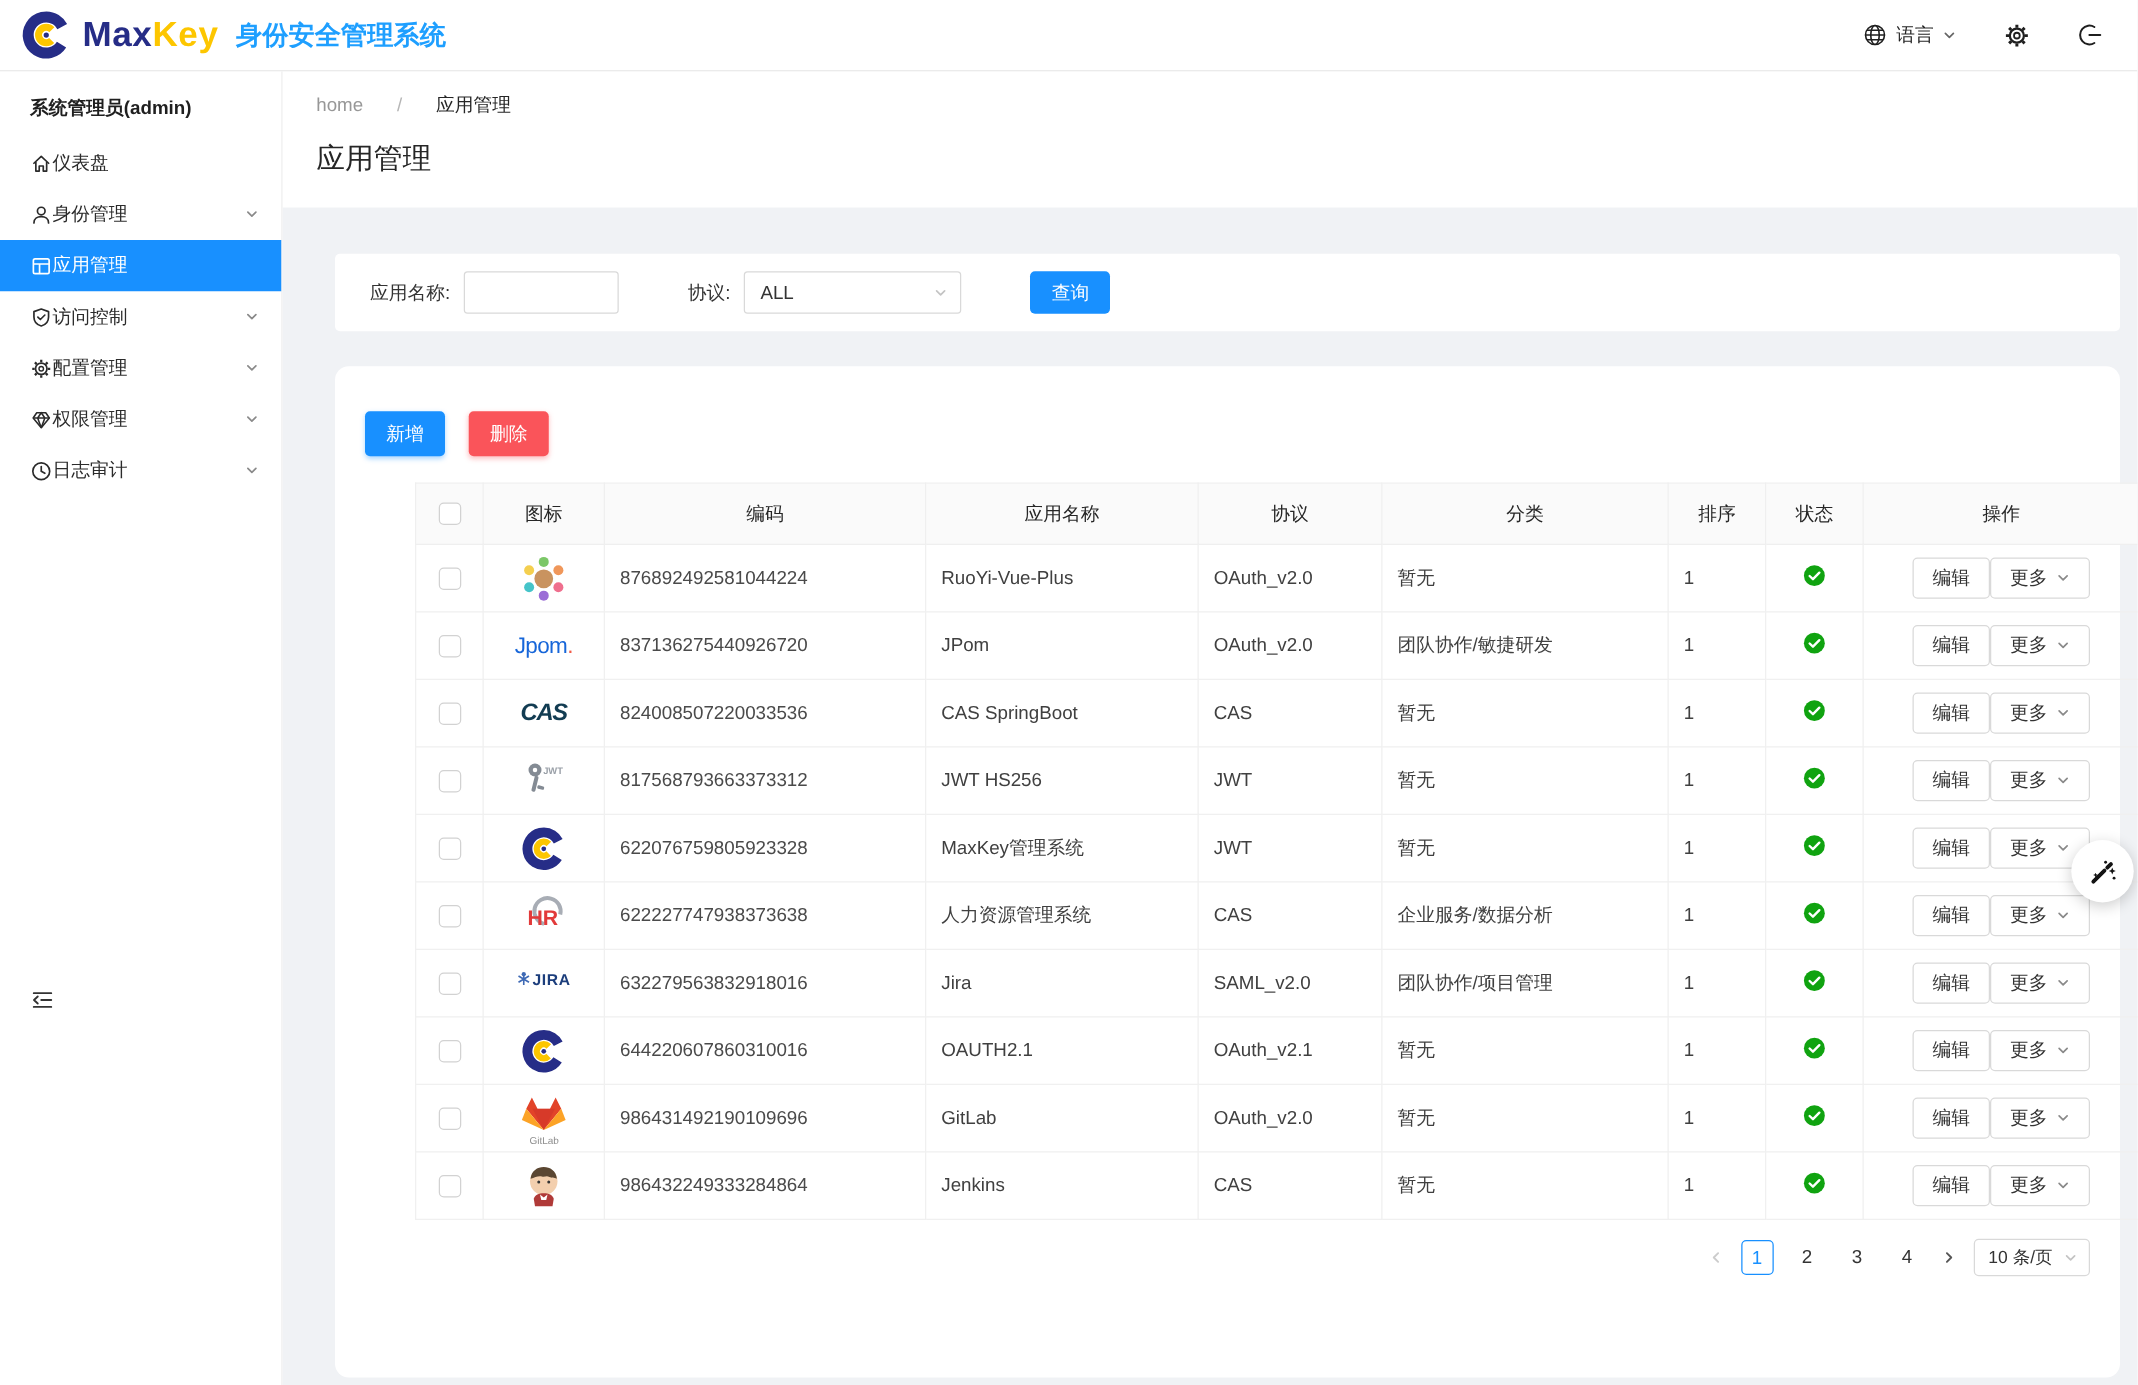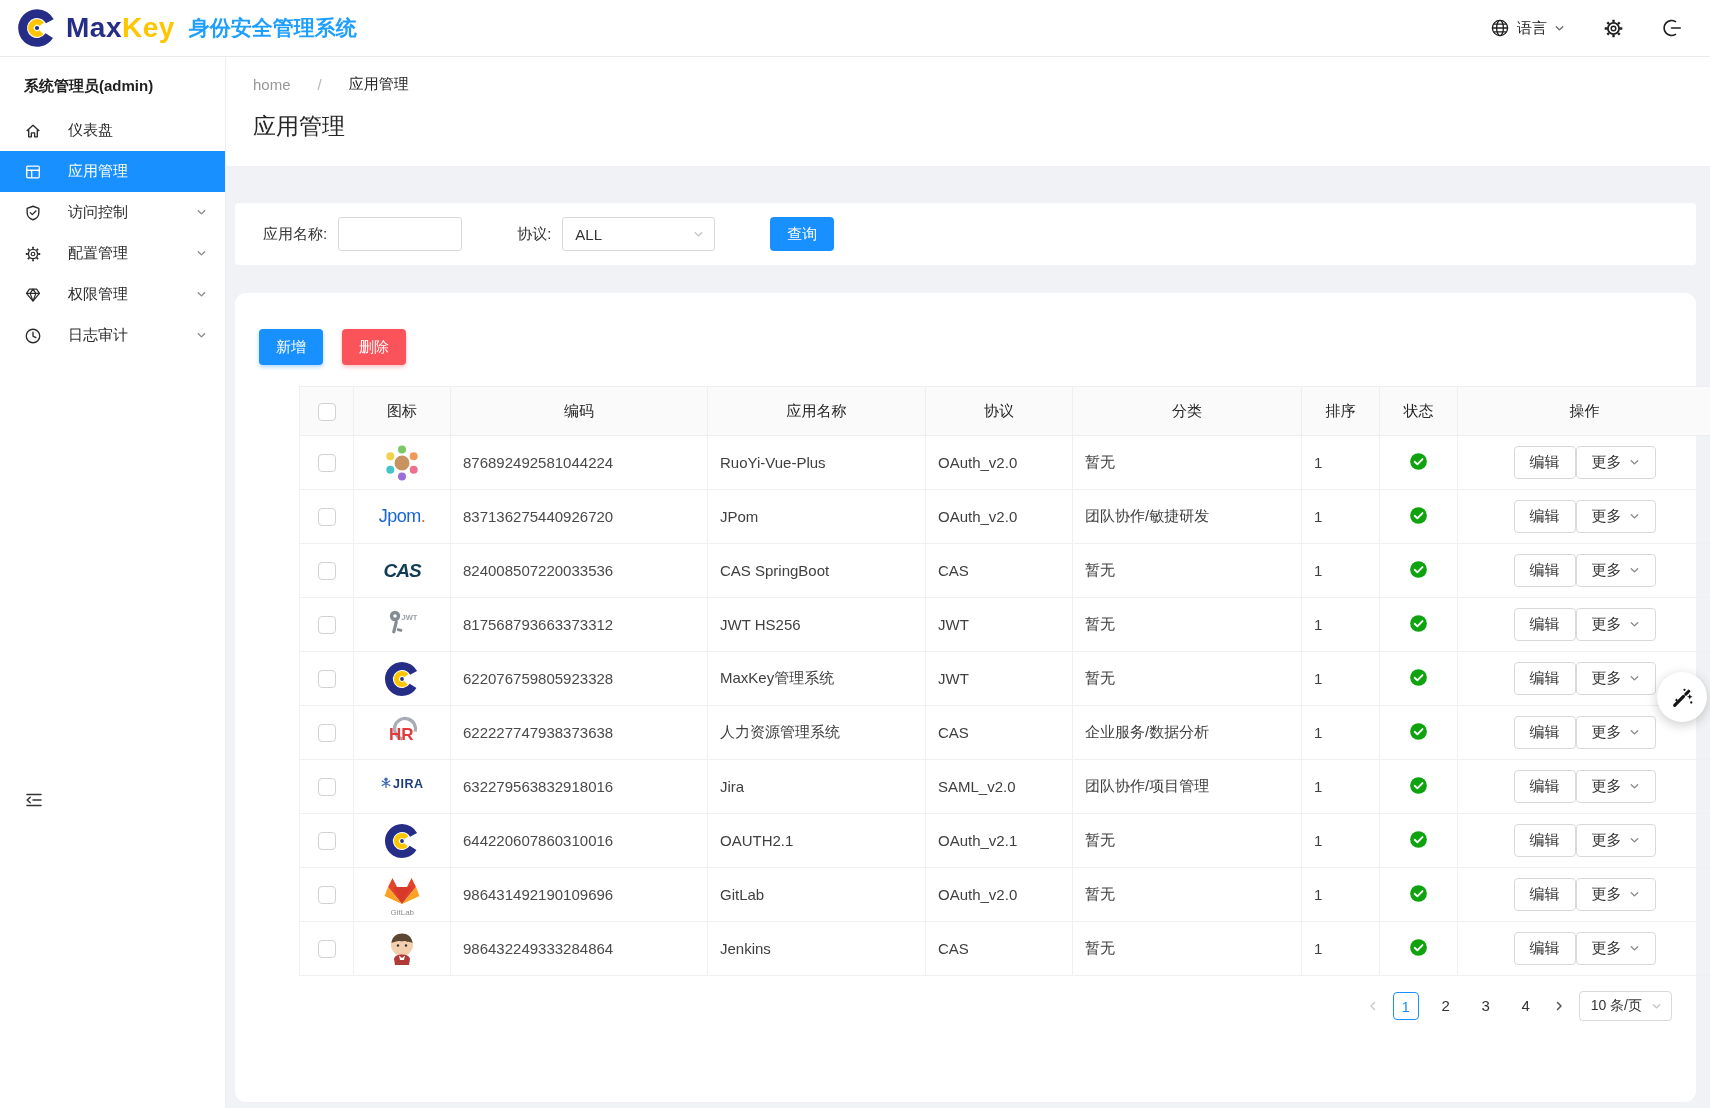--- a/index.html
+++ b/index.html
@@ -15,45 +15,45 @@
   .brand-sub { font-size:21px; font-weight:bold; color:#1e9fff; margin-left:6px; }
   .top-actions { display:flex; align-items:center; gap:38px; }
   .lang-btn { display:flex; align-items:center; gap:7px; font-size:15px; color:#1f1f1f; cursor:pointer; }
   .lang-chev { color:#666; display:flex; }
   .icon-btn { display:flex; align-items:center; cursor:pointer; }
 
   
   .layout { display:flex; height:1051px; }
   aside { width:226px; background:#fff; border-right:1px solid #efefef; position:relative; flex-shrink:0; }
   .side-user { padding:20px 24px 14px; font-size:15px; font-weight:bold; color:#1f1f1f; }
-  .nav-item { height:41px; display:flex; align-items:center; padding:0 18px 0 24px; gap:26px;
+  .nav-item { height:41px; display:flex; align-items:center; padding:0 18px 0 24px; gap:0;
               font-size:15px; color:#2b2b2b; cursor:pointer; }
   .nav-item .nav-ic { display:flex; width:18px; }
   .nav-item .nav-chev { margin-left:auto; color:#8a8a8a; display:flex; }
   .nav-item.active { background:#1890ff; color:#fff; }
   .side-fold { position:absolute; top:733px; left:24px; cursor:pointer; }
 
   main { flex:1; min-width:0; background:#f0f2f5; }
   .page-head { background:#fff; height:109px; padding:18px 27px 0; }
   .breadcrumb { font-size:15px; display:flex; gap:27px; align-items:center; }
   .bc-home { color:#979797; cursor:pointer; }
   .bc-sep { color:#b5b5b5; }
   .bc-cur { color:#262626; }
   .page-title { margin-top:17px; font-size:23px; color:#262626; font-weight:500; }
 
-  .content { padding:37px 14px 0 9px; }
+  .content { padding:37px 14px 0 42px; }
   .card { background:#fff; border-radius:4px; }
 
   
   .filter-card { height:62px; display:flex; align-items:center; padding:0 28px; font-size:15px; }
   .f-label { color:#333; }
   .f-input { width:124px; height:34px; border:1px solid #d9d9d9; border-radius:3px; margin-left:11px;
              padding:0 10px; font-size:14px; outline:none; font-family:inherit; }
   .f-label2 { margin-left:55px; }
-  .f-select { width:153px; height:34px; border:1px solid #d9d9d9; border-radius:3px; margin-left:11px;
+  .f-select { width:174px; height:34px; border:1px solid #d9d9d9; border-radius:3px; margin-left:11px;
               display:flex; align-items:center; justify-content:space-between; padding:0 10px 0 12px;
               color:#333; cursor:pointer; background:#fff; }
   .f-select .sel-chev { color:#c4c4c4; display:flex; }
   .btn-primary { width:64px; height:34px; background:#1890ff; color:#fff; border:none; border-radius:4px;
                  font-size:15px; cursor:pointer; font-family:inherit; }
   .f-search { margin-left:55px; }
 
   
   .table-card { margin-top:28px; height:809px; padding:36px 24px 24px;border-radius:11px; }
   .toolbar { display:flex; gap:19px; }
@@ -149,20 +149,34 @@
     <nav id="nav">
         <div class="nav-item">
           <span class="nav-ic">
             <svg width="18" height="18" viewBox="0 0 20 20" fill="none" stroke="currentColor" stroke-width="1.5" stroke-linejoin="round">
               <path d="M3 10 L10 3.5 L17 10"></path>
               <path d="M5.2 8.4 V16.5 H8.2 V12 H11.8 V16.5 H14.8 V8.4"></path>
             </svg>
           </span>
           <span class="nav-label">仪表盘</span>
         </div>
+        <div class="nav-item">
+          <span class="nav-ic">
+            <svg width="18" height="18" viewBox="0 0 20 20" fill="none" stroke="currentColor" stroke-width="1.5">
+              <circle cx="10" cy="6.5" r="3.4"></circle>
+              <path d="M3.5 17 C3.5 13.4 6.4 11.4 10 11.4 C13.6 11.4 16.5 13.4 16.5 17" stroke-linecap="round"></path>
+            </svg>
+          </span>
+          <span class="nav-label">身份管理</span>
+          <span class="nav-chev">
+            <svg width="11" height="11" viewBox="0 0 12 12" fill="none" stroke="currentColor" stroke-width="1.5" stroke-linecap="round" stroke-linejoin="round">
+              <path d="M2.5 4 L6 7.5 L9.5 4"></path>
+            </svg>
+          </span>
+        </div>
         <div class="nav-item active">
           <span class="nav-ic">
             <svg width="18" height="18" viewBox="0 0 20 20" fill="none" stroke="currentColor" stroke-width="1.5" stroke-linejoin="round">
               <rect x="3" y="3.5" width="14" height="13" rx="1.5"></rect>
               <path d="M3 8 H17 M8.5 8 V16.5"></path>
             </svg>
           </span>
           <span class="nav-label">应用管理</span>
         </div>
         <div class="nav-item">

